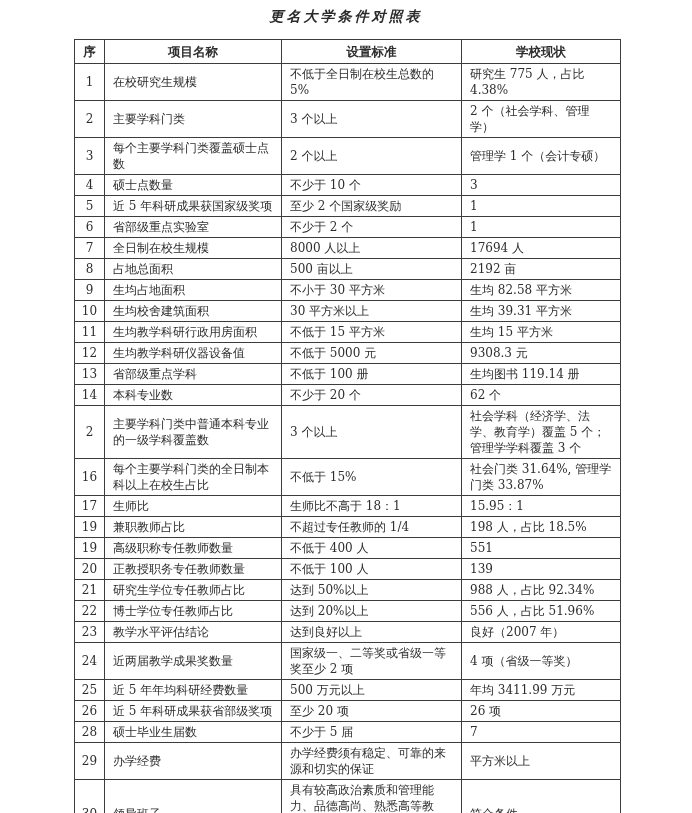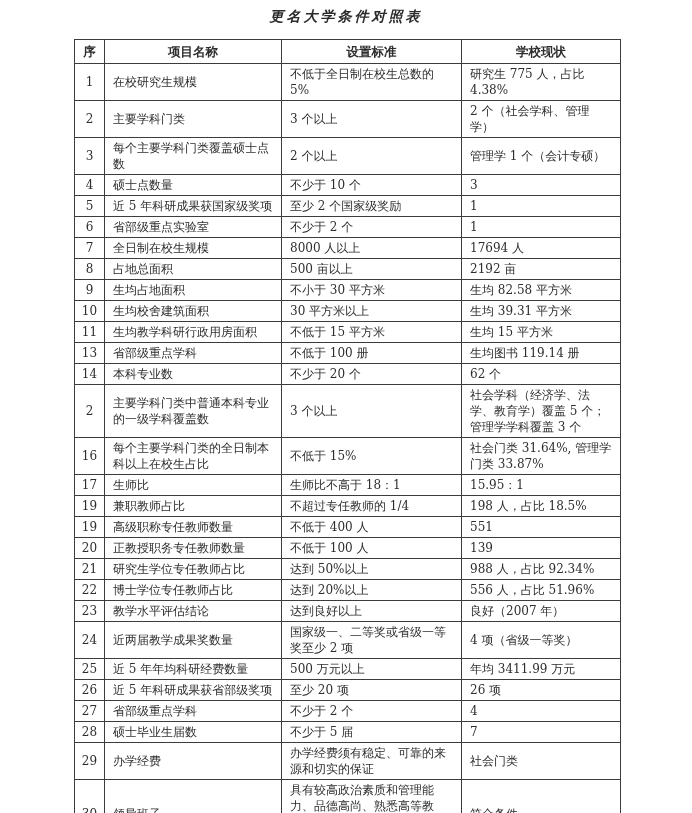--- a/index.html
+++ b/index.html
@@ -146,20 +146,26 @@
           <td>30 平方米以上</td>
           <td>生均 39.31 平方米</td>
         </tr>
         <tr>
           <td class="col-no">11</td>
           <td>生均教学科研行政用房面积</td>
           <td>不低于 15 平方米</td>
           <td>生均 15 平方米</td>
         </tr>
         <tr>
+          <td class="col-no">12</td>
+          <td>生均教学科研仪器设备值</td>
+          <td>不低于 5000 元</td>
+          <td>9308.3 元</td>
+        </tr>
+        <tr>
           <td class="col-no">13</td>
           <td>省部级重点学科</td>
           <td>不低于 100 册</td>
           <td>生均图书 119.14 册</td>
         </tr>
         <tr>
           <td class="col-no">14</td>
           <td>本科专业数</td>
           <td>不少于 20 个</td>
           <td>62 个</td>
@@ -231,36 +237,30 @@
           <td>500 万元以上</td>
           <td>年均 3411.99 万元</td>
         </tr>
         <tr>
           <td class="col-no">26</td>
           <td>近 5 年科研成果获省部级奖项</td>
           <td>至少 20 项</td>
           <td>26 项</td>
         </tr>
         <tr>
-          <td class="col-no">27</td>
-          <td>省部级重点学科</td>
-          <td>不少于 2 个</td>
-          <td>4</td>
-        </tr>
-        <tr>
           <td class="col-no">28</td>
           <td>硕士毕业生届数</td>
           <td>不少于 5 届</td>
           <td>7</td>
         </tr>
         <tr>
           <td class="col-no">29</td>
           <td>办学经费</td>
           <td>办学经费须有稳定、可靠的来源和切实的保证</td>
-          <td>社会门类</td>
+          <td>平方米以上</td>
         </tr>
         <tr>
           <td class="col-no">30</td>
           <td>领导班子</td>
           <td>具有较高政治素质和管理能力、品德高尚、熟悉高等教育、有高等教育副高级以上专业技术职称的专职领导班子</td>
           <td>符合条件</td>
         </tr>
       </tbody>
   </table>
 </div>

